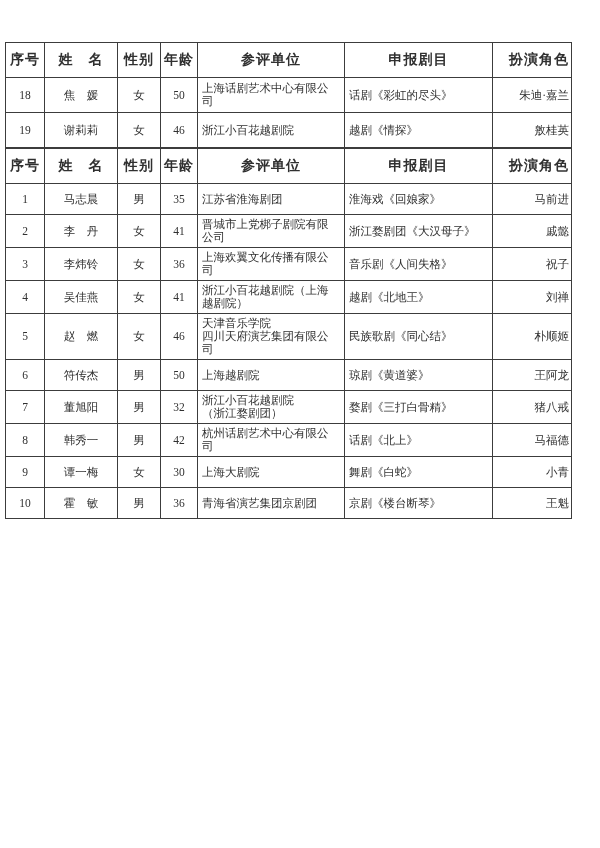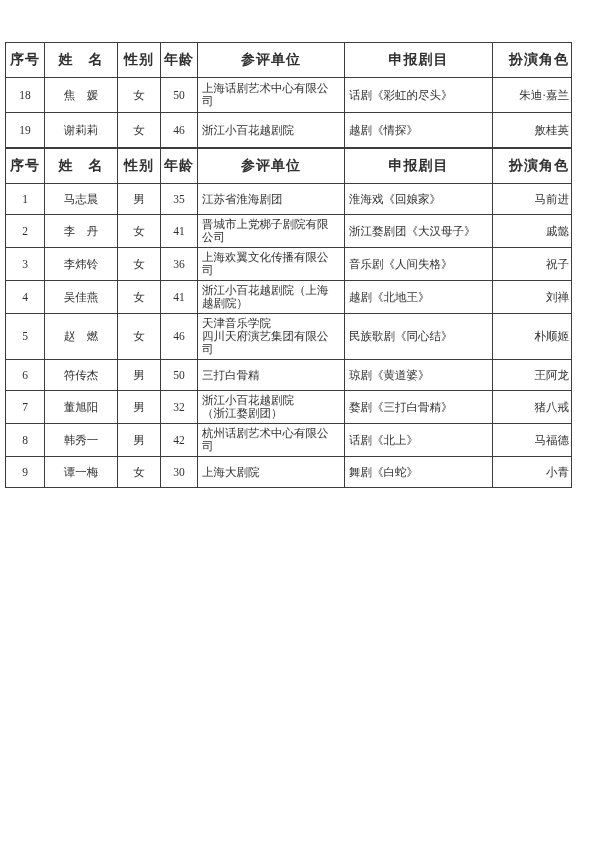--- a/index.html
+++ b/index.html
@@ -164,21 +164,21 @@
           <td>天津音乐学院
 四川天府演艺集团有限公司</td>
           <td>民族歌剧《同心结》</td>
           <td>朴顺姬</td>
         </tr>
         <tr>
           <td>6</td>
           <td>符传杰</td>
           <td>男</td>
           <td>50</td>
-          <td>三打白骨精</td>
+          <td>上海越剧院</td>
           <td>琼剧《黄道婆》</td>
           <td>王阿龙</td>
         </tr>
         <tr>
           <td>7</td>
           <td>董旭阳</td>
           <td>男</td>
           <td>32</td>
           <td>浙江小百花越剧院
 （浙江婺剧团）</td>
@@ -196,16 +196,25 @@
         </tr>
         <tr>
           <td>9</td>
           <td>谭一梅</td>
           <td>女</td>
           <td>30</td>
           <td>上海大剧院</td>
           <td>舞剧《白蛇》</td>
           <td>小青</td>
         </tr>
+        <tr>
+          <td>10</td>
+          <td>霍　敏</td>
+          <td>男</td>
+          <td>36</td>
+          <td>青海省演艺集团京剧团</td>
+          <td>京剧《楼台断琴》</td>
+          <td>王魁</td>
+        </tr>
       </tbody>
   </table>
 
 </div>
 
 </body></html>

